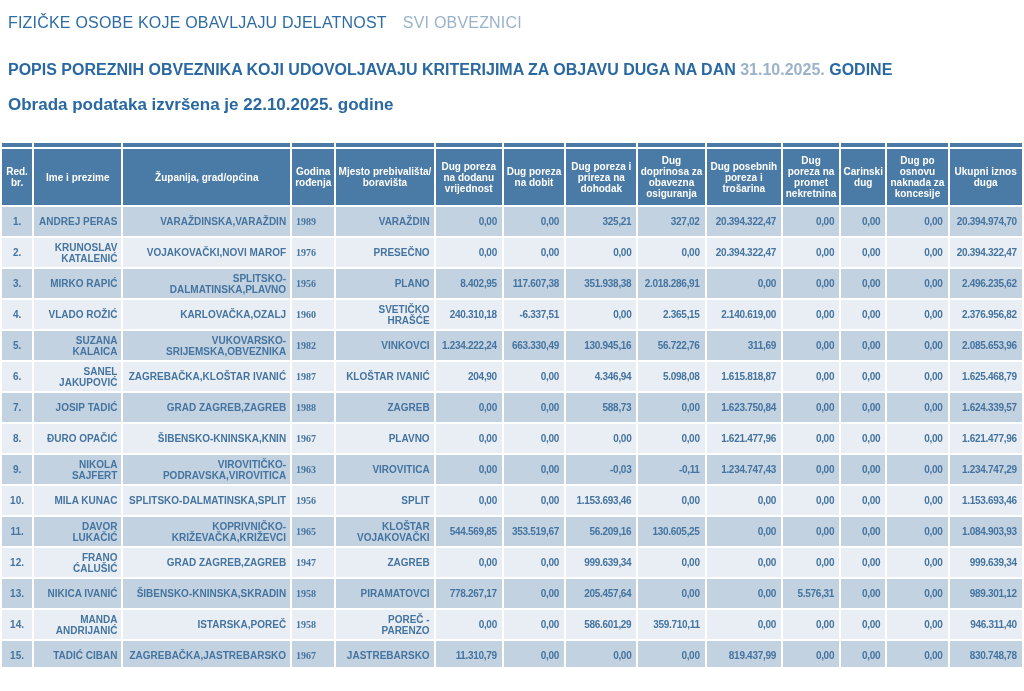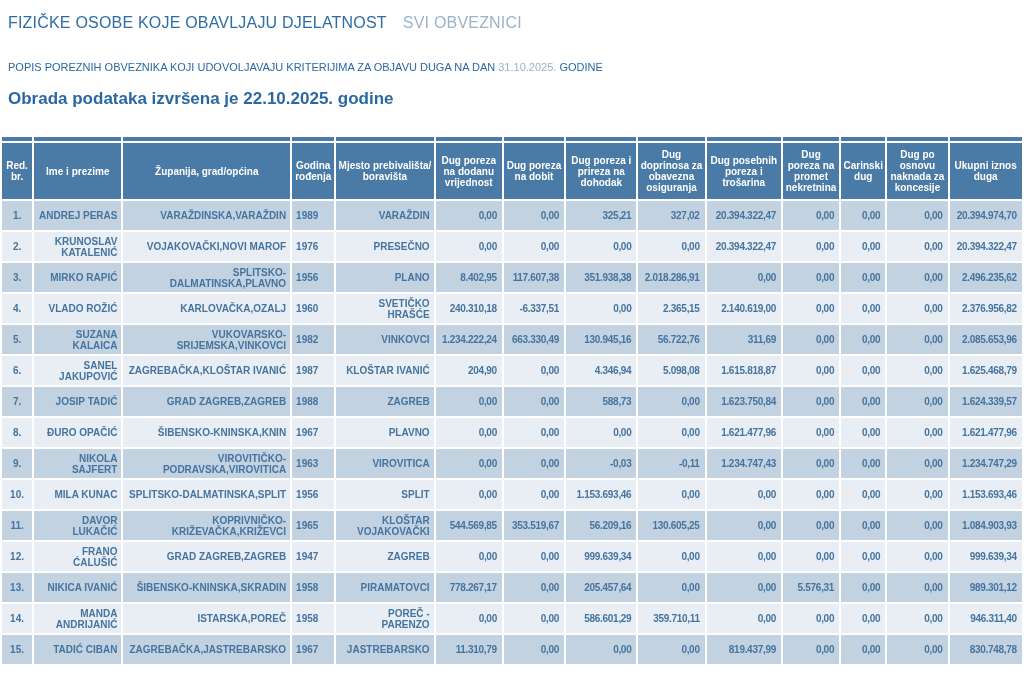--- a/index.html
+++ b/index.html
@@ -18,22 +18,22 @@
     color: var(--title-blue);
     letter-spacing: 0.2px;
     white-space: nowrap;
   }
   .page-title .tab-suffix {
     color: var(--muted-blue);
     margin-left: 16px;
   }
   .subtitle {
     margin: 29px 0 0 8px;
-    font-size: 11px;
-    font-weight: 400;
+    font-size: 16px;
+    font-weight: 700;
     color: var(--subtitle-blue);
     white-space: nowrap;
   }
   .subtitle .date-muted { color: var(--muted-blue); }
   .note, .currency {
     margin: 16px 0 0 8px;
     font-size: 17px;
     font-weight: 700;
     color: var(--subtitle-blue);
   }
@@ -66,21 +66,21 @@
     vertical-align: middle;
     padding: 2px 4px;
     line-height: 11px;
     overflow: hidden;
   }
   tr.r-dark td.cell  { background: var(--row-dark); }
   tr.r-light td.cell { background: var(--row-light); }
   td.al { text-align: right; }
   td.ac { text-align: center; padding-left: 1px; padding-right: 1px; }
   td.ar { text-align: right; white-space: nowrap; letter-spacing: -0.3px; padding-right: 5px; padding-left: 1px; }
-  td.ay { text-align: right; white-space: nowrap; padding-right: 22px; }
+  td.ay { text-align: right; white-space: nowrap; padding-right: 22px; font-family: Liberation Serif, serif; }
 </style>
 </head>
 <body>
 
 <div class="page">
 
   <div class="page-title">
     <span>FIZIČKE OSOBE KOJE OBAVLJAJU DJELATNOST</span><span class="tab-suffix">SVI OBVEZNICI</span>
   </div>
 
@@ -213,21 +213,21 @@
             <td class="cell ar">2.140.619,00</td>
             <td class="cell ar">0,00</td>
             <td class="cell ar">0,00</td>
             <td class="cell ar">0,00</td>
             <td class="cell ar">2.376.956,82</td>
             <td class="cell"></td>
           </tr>
           <tr class="r-dark">
             <td class="cell ac">5.</td>
             <td class="cell al">SUZANA KALAICA</td>
-            <td class="cell al">VUKOVARSKO-SRIJEMSKA,VINKOVCI</td>
+            <td class="cell al">VUKOVARSKO-SRIJEMSKA,OBVEZNIKA</td>
             <td class="cell ay">1982</td>
             <td class="cell al">VINKOVCI</td>
             <td class="cell ar">1.234.222,24</td>
             <td class="cell ar">663.330,49</td>
             <td class="cell ar">130.945,16</td>
             <td class="cell ar">56.722,76</td>
             <td class="cell ar">311,69</td>
             <td class="cell ar">0,00</td>
             <td class="cell ar">0,00</td>
             <td class="cell ar">0,00</td>

